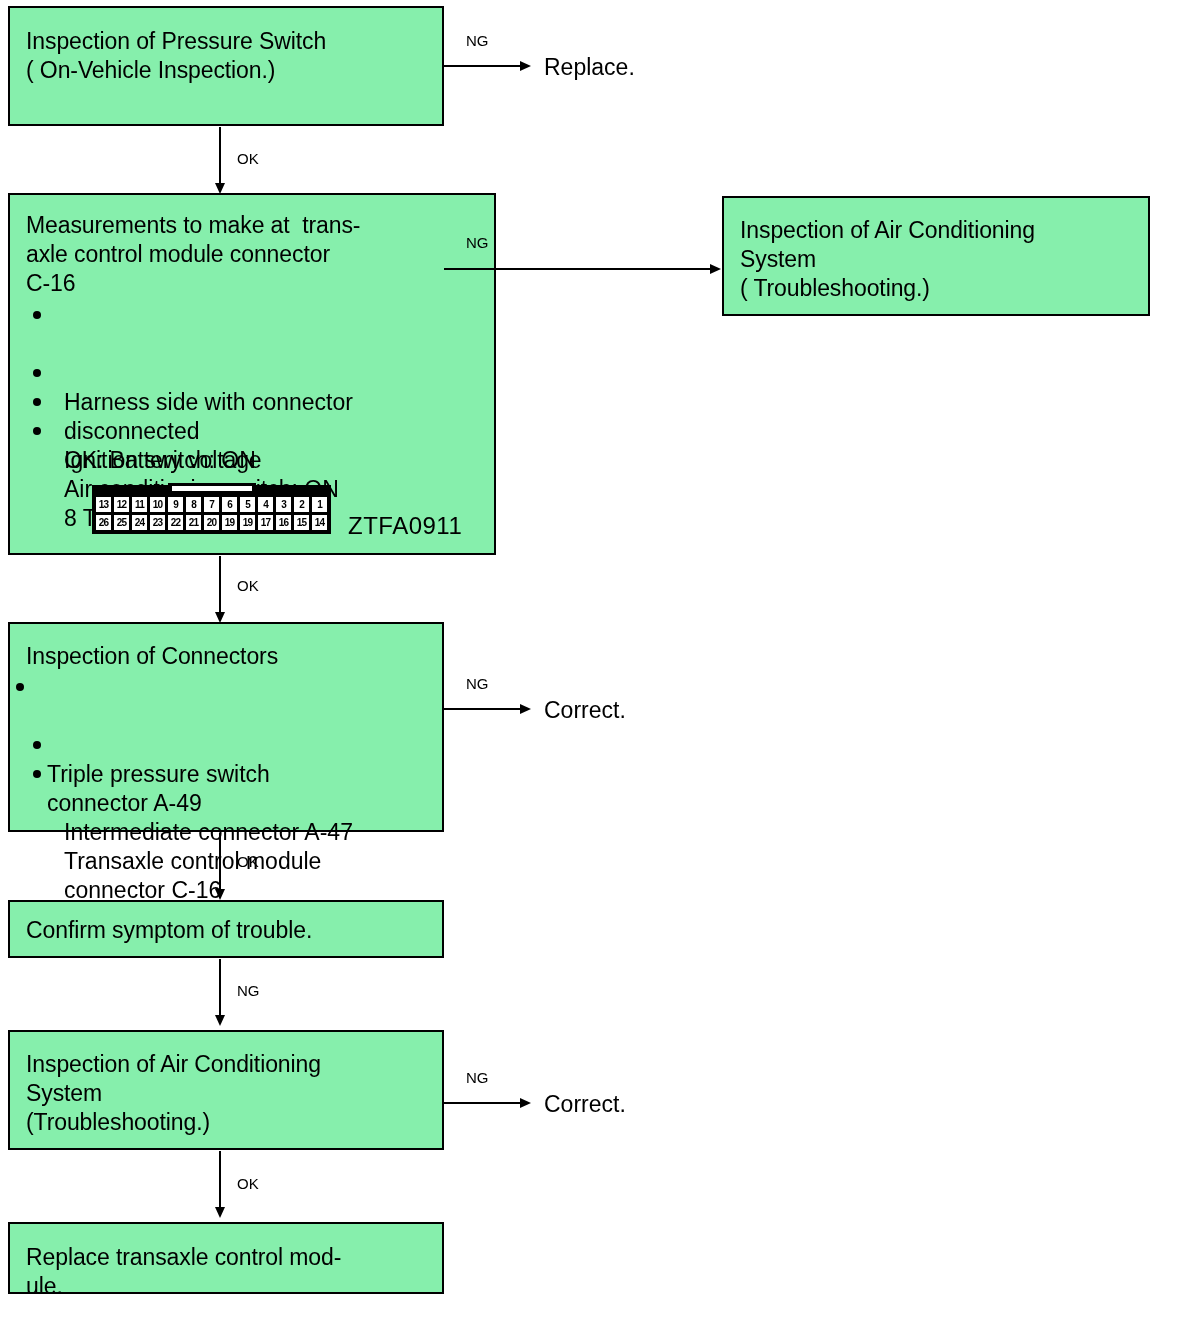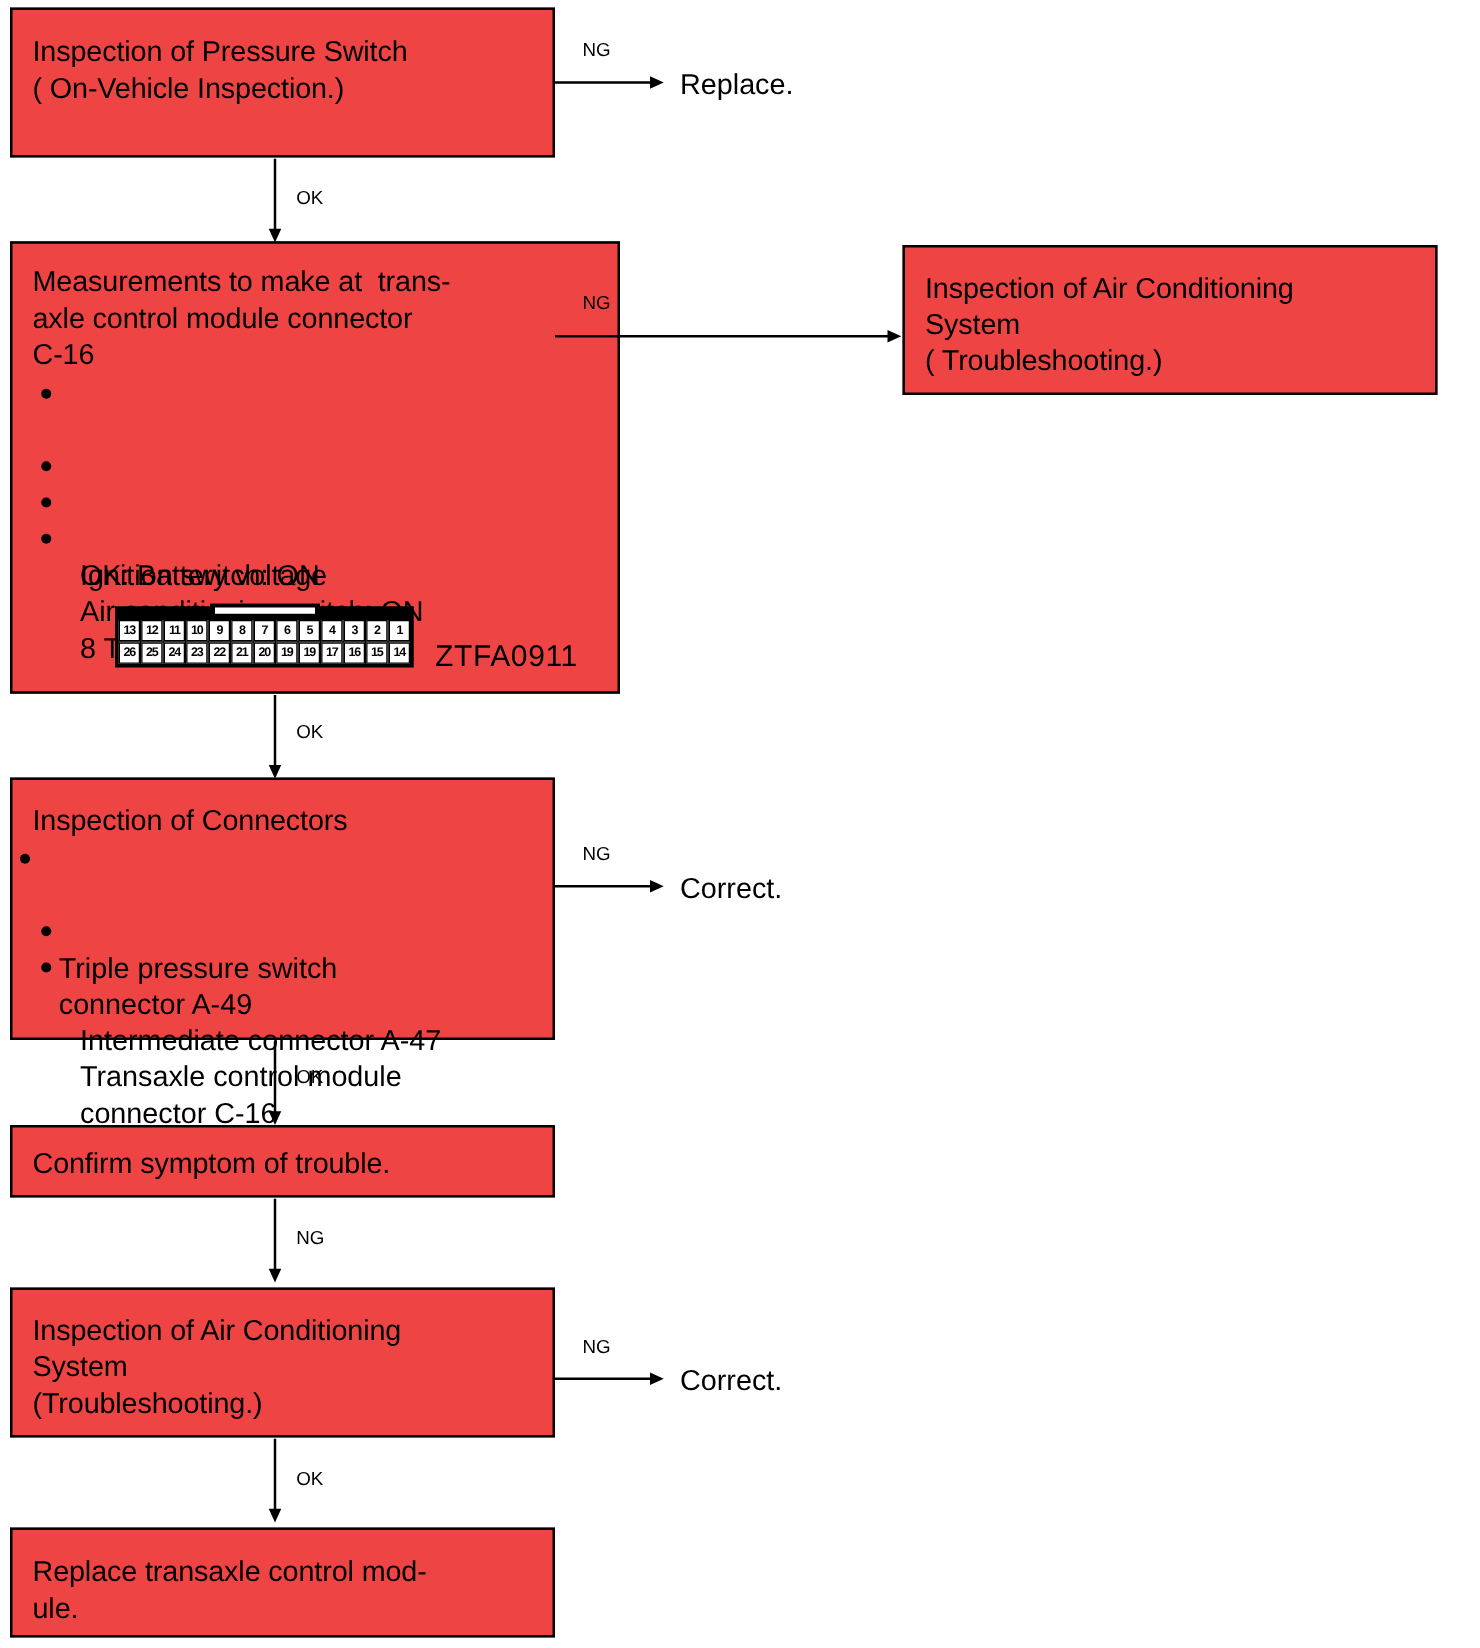--- a/index.html
+++ b/index.html
@@ -15,21 +15,21 @@
     position: relative;
     width: 1184px;
     height: 1318px;
     background: #ffffff;
     overflow: hidden;
   }
   .box {
     position: absolute;
     box-sizing: border-box;
     border: 2px solid #000;
-    background: #ef4444;
+    background: #86efac;
   }
   .boxtext {
     position: absolute;
     font-size: 23px;
     line-height: 29px;
     letter-spacing: -0.1px;
     white-space: pre;
   }
   .plain {
     position: absolute;
@@ -162,20 +162,22 @@
   <div class="edgelabel" style="left:237px; top:146px;">OK</div>
 
   <div class="box" style="left:8px; top:193px; width:488px; height:362px;">
 
     <div class="boxtext" style="left:16px; top:16px;">Measurements to make at  trans-</div>
     <div class="boxtext" style="left:16px; top:45px;">axle control module connector</div>
     <div class="boxtext" style="left:16px; top:74px;">C-16</div>
 
     <div class="bul" style="left:23px; top:106px;">
       <span class="dot"></span>
+      <span class="txt">Harness side with connector
+disconnected</span>
     </div>
 
     <div class="bul" style="left:23px; top:164px;">
       <span class="dot"></span>
       <span class="txt">Ignition switch: ON</span>
     </div>
 
     <div class="bul" style="left:23px; top:193px;">
       <span class="dot"></span>
       <span class="txt">Air conditioning switch: ON</span>
@@ -289,18 +291,18 @@
 
   <div class="hline" style="left:444px; top:1102px; width:78px;"></div>
   <div class="arrow-right" style="left:520px; top:1098px;"></div>
   <div class="edgelabel" style="left:466px; top:1065px;">NG</div>
   <div class="plain" style="left:544px; top:1090px;">Correct.</div>
 
   <div class="vline" style="left:219px; top:1151px; height:58px;"></div>
   <div class="arrow-down" style="left:215px; top:1207px;"></div>
   <div class="edgelabel" style="left:237px; top:1171px;">OK</div>
 
-  <div class="box" style="left:8px; top:1222px; width:436px; height:88px;">
+  <div class="box" style="left:8px; top:1222px; width:436px; height:72px;">
     <div class="boxtext" style="left:16px; top:19px;">Replace transaxle control mod-</div>
     <div class="boxtext" style="left:16px; top:48px;">ule.</div>
   </div>
 
 </div>
 
 </body></html>

